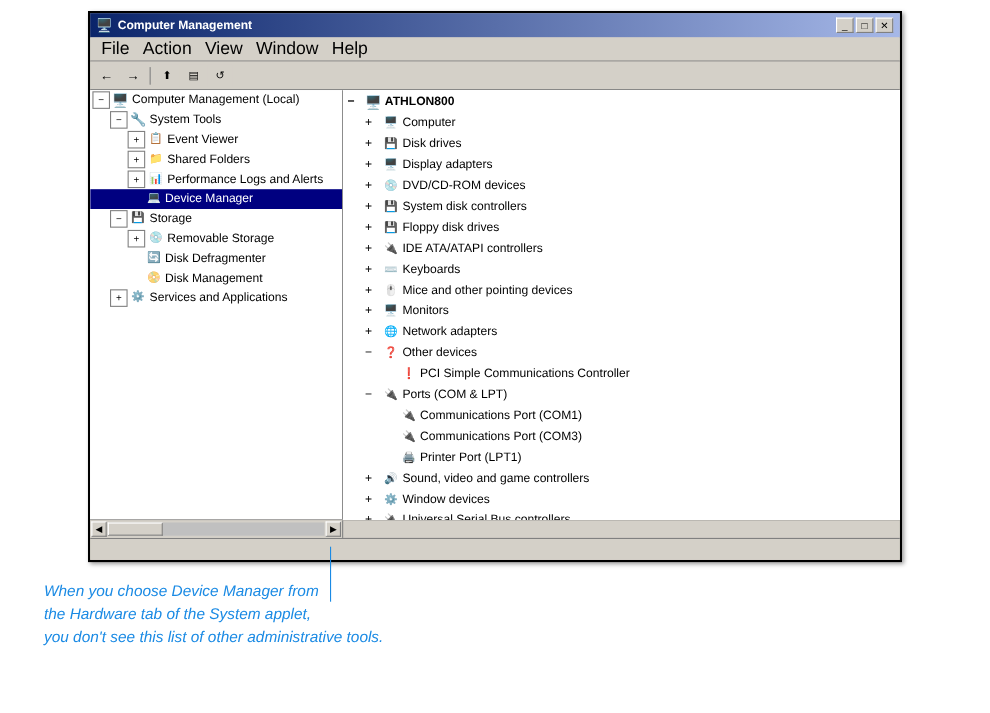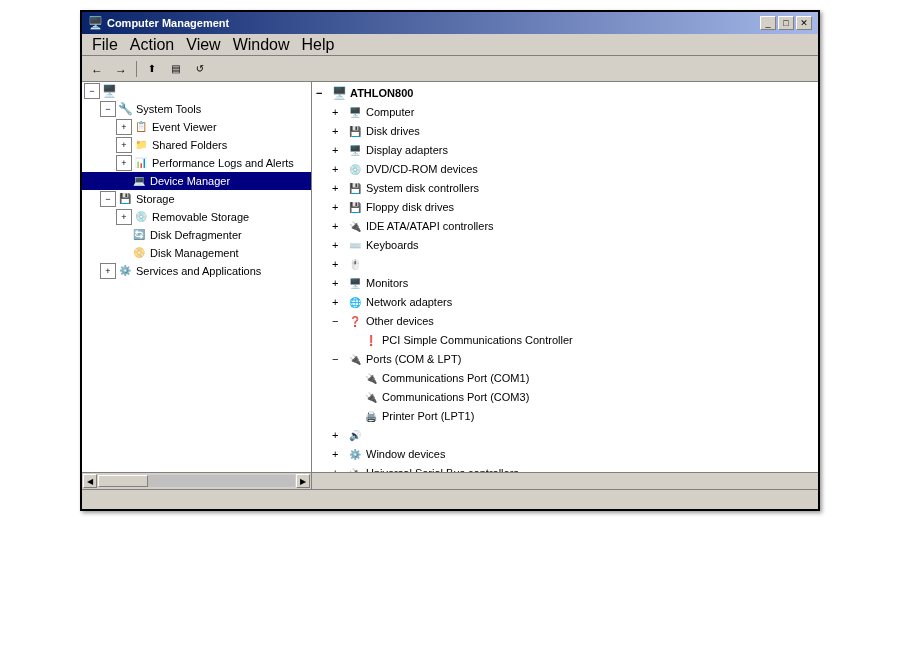--- a/index.html
+++ b/index.html
@@ -252,20 +252,21 @@
       <div class="toolbar-btn" style="font-size:10px;">↺</div>
     </div>
 
     <div class="content-area">
 
       <div class="left-pane">
 
         <div class="tree-node" style="padding-left:2px;">
           <span class="expander">−</span>
           <span class="node-icon">🖥️</span>
+          <span class="node-label">Computer Management (Local)</span>
         </div>
 
         <div class="tree-node" style="padding-left:18px;">
           <span class="expander">−</span>
           <span class="node-icon">🔧</span>
           <span class="node-label">System Tools</span>
         </div>
 
         <div class="tree-node" style="padding-left:34px;">
           <span class="expander">+</span>
@@ -374,20 +375,21 @@
 
         <div class="right-tree-node" style="padding-left:20px;">
           <span style="width:16px;display:inline-block;">+</span>
           <span class="node-icon" style="font-size:10px;">⌨️</span>
           <span>Keyboards</span>
         </div>
 
         <div class="right-tree-node" style="padding-left:20px;">
           <span style="width:16px;display:inline-block;">+</span>
           <span class="node-icon" style="font-size:10px;">🖱️</span>
+          <span>Mice and other pointing devices</span>
         </div>
 
         <div class="right-tree-node" style="padding-left:20px;">
           <span style="width:16px;display:inline-block;">+</span>
           <span class="node-icon" style="font-size:10px;">🖥️</span>
           <span>Monitors</span>
         </div>
 
         <div class="right-tree-node" style="padding-left:20px;">
           <span style="width:16px;display:inline-block;">+</span>
@@ -427,20 +429,21 @@
 
         <div class="right-tree-node" style="padding-left:36px;">
           <span style="width:16px;display:inline-block;"></span>
           <span class="node-icon" style="font-size:10px;">🖨️</span>
           <span>Printer Port (LPT1)</span>
         </div>
 
         <div class="right-tree-node" style="padding-left:20px;">
           <span style="width:16px;display:inline-block;">+</span>
           <span class="node-icon" style="font-size:10px;">🔊</span>
+          <span>Sound, video and game controllers</span>
         </div>
 
         <div class="right-tree-node" style="padding-left:20px;">
           <span style="width:16px;display:inline-block;">+</span>
           <span class="node-icon" style="font-size:10px;">⚙️</span>
           <span>Window devices</span>
         </div>
 
         <div class="right-tree-node" style="padding-left:20px;">
           <span style="width:16px;display:inline-block;">+</span>
@@ -460,14 +463,23 @@
         <div style="width:14px;height:14px;background:#d4d0c8;border:1px solid #808080;border-top-color:#fff;border-left-color:#fff;display:flex;align-items:center;justify-content:center;font-size:8px;cursor:pointer;">▶</div>
       </div>
       <div style="flex:1;"></div>
     </div>
 
     <div class="status-bar">
       <span></span>
     </div>
   </div>
 
+  <div style="position:relative; margin-top:0;">
+
+    <div style="position:absolute; left:290px; top:-30px; width:1px; height:50px; background:#1a8ae4;"></div>
+    <div class="caption-text">
+      <div>When you choose Device Manager from</div>
+      <div>the Hardware tab of the System applet,</div>
+      <div>you don't see this list of other administrative tools.</div>
+    </div>
+  </div>
 
 </div>
 
 </body></html>

